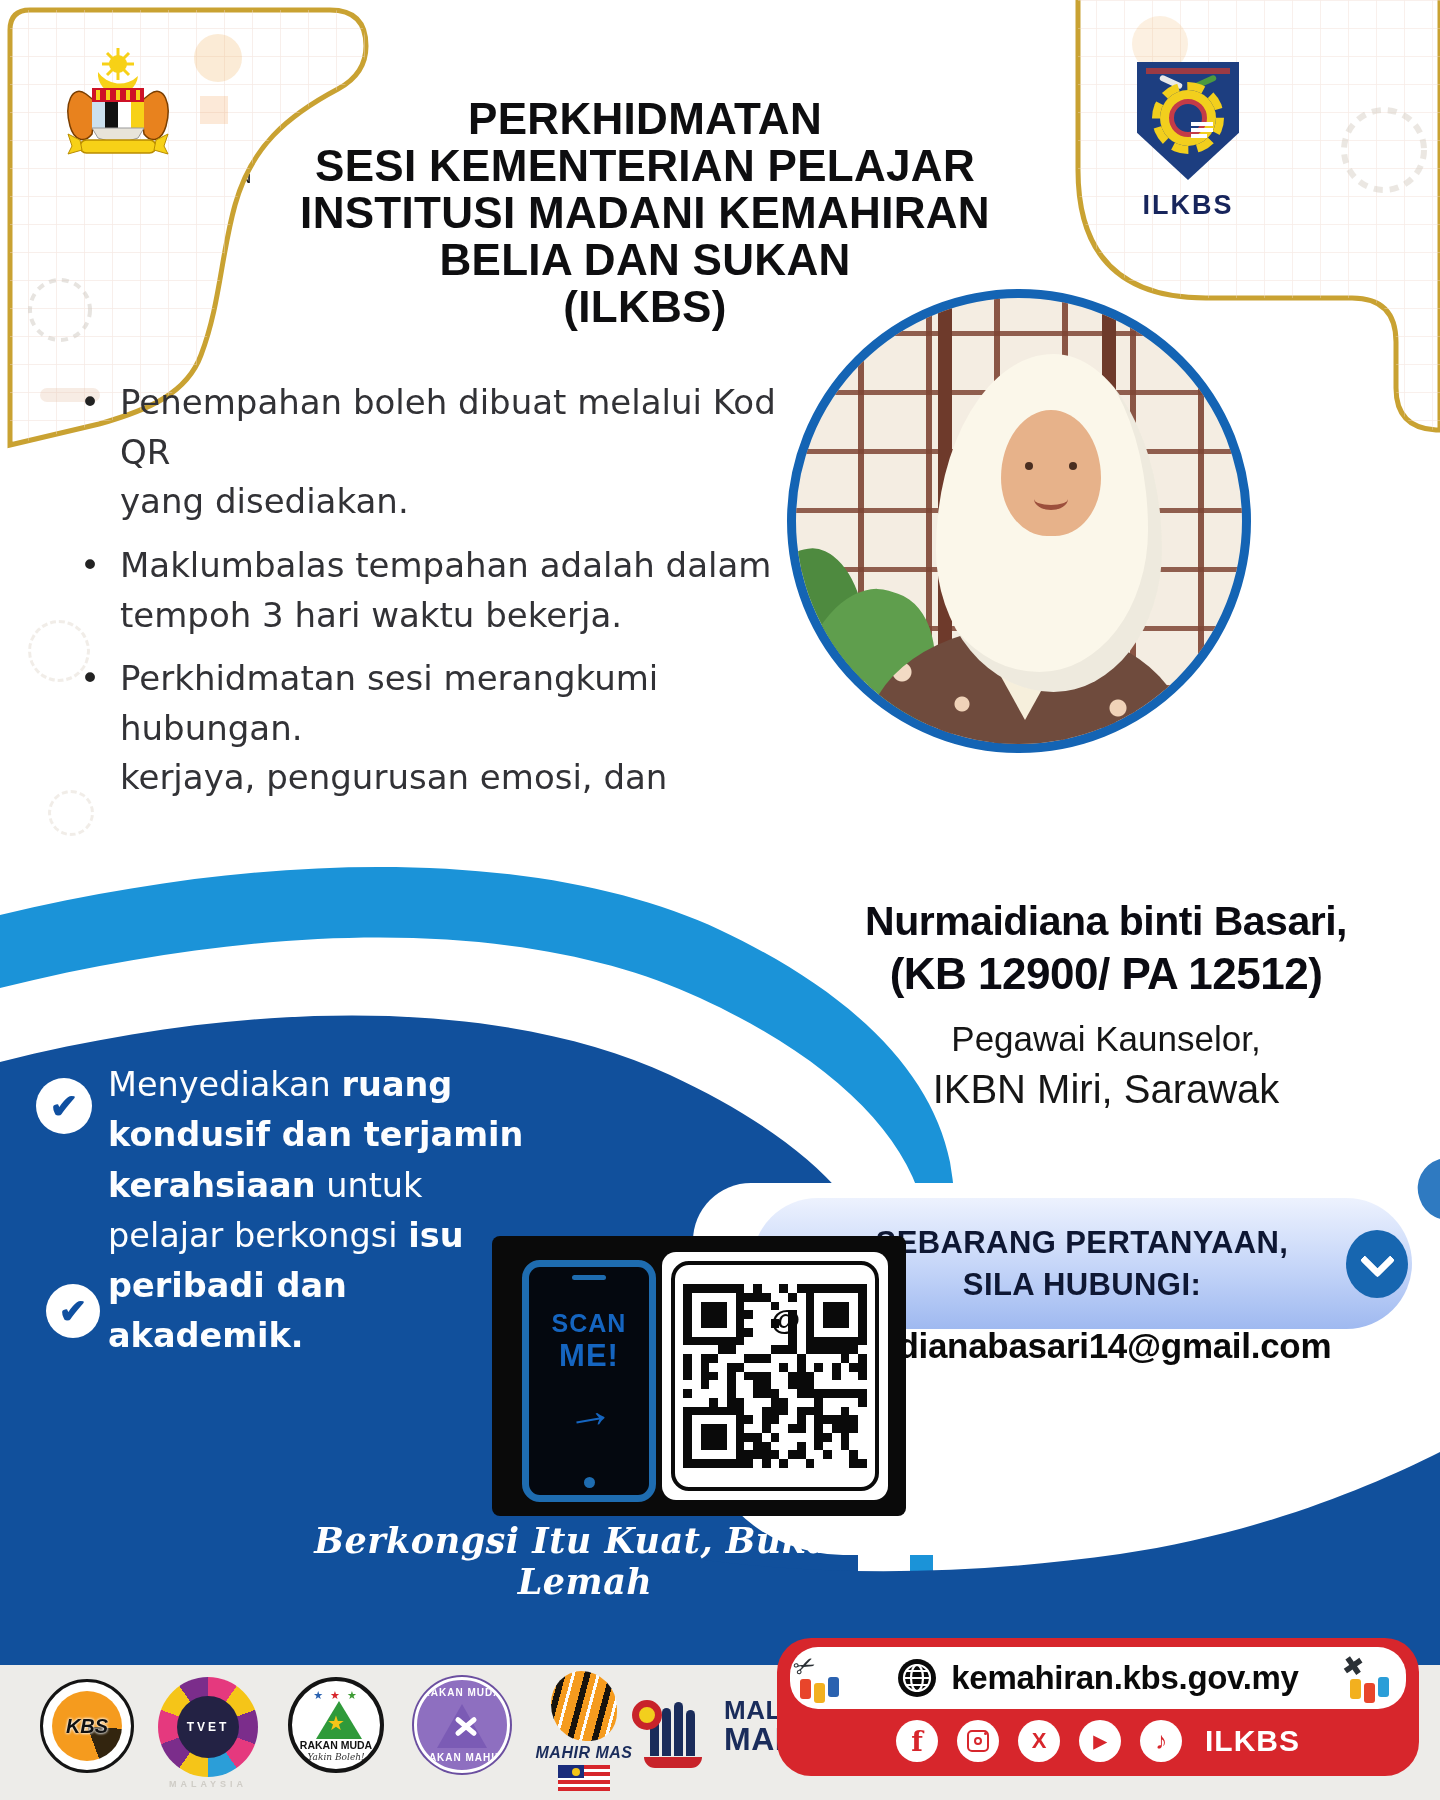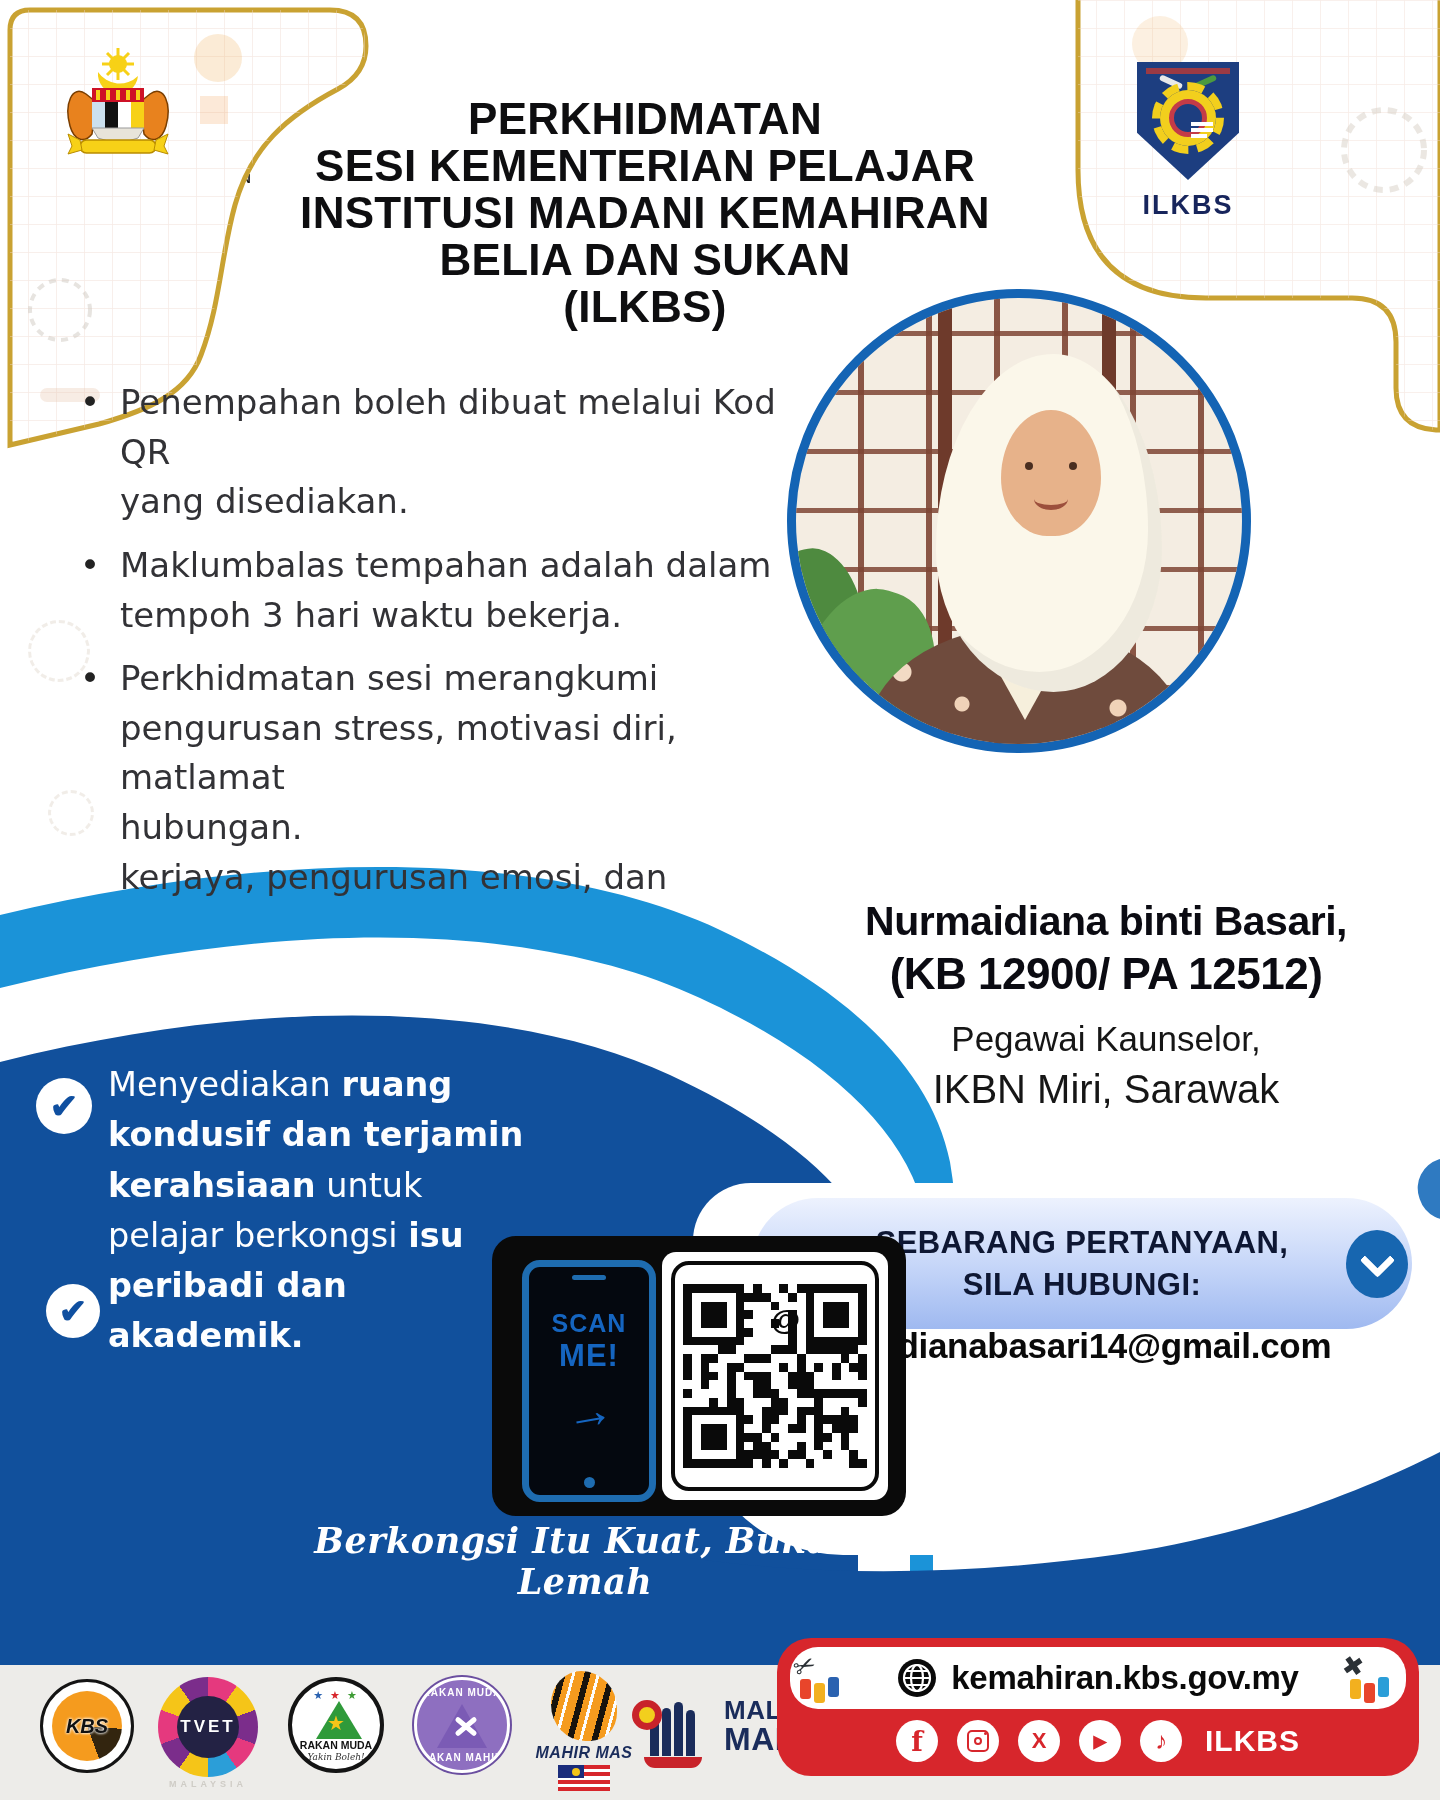--- a/index.html
+++ b/index.html
@@ -94,21 +94,21 @@
         border-radius:3px;transform:rotate(45deg) translate(-3px,-3px);}
   .crescent{position:absolute;left:745px;top:1284px;width:122px;height:28px;background:#1f7db8;
             border-radius:0 0 110px 110px/0 0 56px 56px;transform:rotate(-3deg);z-index:5;}
   .env{position:absolute;left:748px;top:1296px;z-index:6;}
   .at-sign{position:absolute;left:771px;top:1303px;z-index:7;font-size:30px;font-weight:700;color:#0a0a0a;}
   .email{position:absolute;left:838px;top:1326px;z-index:6;font-size:35px;font-weight:700;
          color:#0a0a0a;letter-spacing:-.3px;}
 
   
   .tablet{position:absolute;left:492px;top:1236px;width:414px;height:280px;background:#0a0a0a;
-          border-radius:24px;z-index:6;}
+          border-radius:8px;z-index:6;}
   .phone{position:absolute;left:30px;top:24px;width:120px;height:228px;border:7px solid #1e6cb0;
          border-radius:18px;background:#04080f;text-align:center;}
   .phone .notch{position:absolute;left:50%;top:8px;width:34px;height:5px;margin-left:-17px;
          border-radius:3px;background:#1e6cb0;}
   .phone .scan1{margin-top:42px;font-size:25px;font-weight:700;color:#1565c0;letter-spacing:1px;}
   .phone .scan2{font-size:31px;font-weight:700;color:#1565c0;letter-spacing:1px;}
   .phone .arrow{display:block;margin-top:10px;font-size:48px;font-weight:700;color:#1565c0;
          transform:rotate(-10deg);}
   .phone .homedot{position:absolute;left:50%;bottom:7px;width:11px;height:11px;margin-left:-5px;
          border-radius:50%;background:#1e6cb0;}
@@ -131,21 +131,21 @@
              align-items:center;justify-content:center;}
   .kbs-inner{width:70px;height:70px;border-radius:50%;display:flex;align-items:center;justify-content:center;
              background:conic-gradient(from 210deg,#f59b1e 0 68%,#33250f 68% 86%,#f59b1e 86%);}
   .kbs-txt{font-size:20px;font-weight:700;font-style:italic;color:#111;
            text-shadow:0 0 3px #fff,0 0 3px #fff;}
   .tvet-outer{width:100px;height:100px;border-radius:50%;display:flex;align-items:center;justify-content:center;
       background:conic-gradient(#e5397e 0 35deg,#f5c518 35deg 70deg,#7b2d8b 70deg 110deg,#e5397e 110deg 145deg,
       #2b9ed8 145deg 180deg,#f5c518 180deg 215deg,#7b2d8b 215deg 250deg,#e5397e 250deg 290deg,
       #f5c518 290deg 325deg,#7b2d8b 325deg 360deg);}
   .tvet-inner{width:62px;height:62px;border-radius:50%;background:#232244;display:flex;align-items:center;
-              justify-content:center;color:#fff;font-size:17px;font-weight:700;letter-spacing:3px;}
+              justify-content:center;color:#fff;font-size:12px;font-weight:700;letter-spacing:3px;}
   .tvet-sub{margin-top:2px;font-size:9px;letter-spacing:4px;color:#cfccc6;font-weight:700;}
   .rm-outer{width:96px;height:96px;background:#fff;border:4px solid #141414;position:relative;overflow:hidden;}
   .rm-stars{position:absolute;left:0;right:0;top:8px;font-size:11px;letter-spacing:2px;}
   .rm-tri{position:absolute;left:24px;top:20px;width:46px;height:38px;background:#2f9a3a;
           clip-path:polygon(50% 0,100% 100%,0 100%);}
   .rm-star{position:absolute;left:0;right:0;top:30px;font-size:20px;color:#f5c518;}
   .rm-name{position:absolute;left:0;right:0;top:58px;font-size:10.5px;font-weight:700;color:#111;}
   .rm-tag{position:absolute;left:0;right:0;top:71px;font-size:9px;font-style:italic;
           font-family:"DejaVu Serif",serif;color:#333;}
   .rmm-outer{width:96px;height:96px;background:#8e6fc0;border:3px solid #fff;position:relative;
@@ -312,21 +312,20 @@
       <span class="dot">•</span>
       <span>
           <span>Maklumbalas tempahan adalah dalam</span>
           <span>tempoh 3 hari waktu bekerja.</span>
         </span>
     </div>
     <div class="bullet">
       <span class="dot">•</span>
       <span>
           <span>Perkhidmatan sesi merangkumi</span>
-          <span>pengurusan stress, motivasi diri, matlamat</span>
           <span>hubungan.</span>
           <span>kerjaya, pengurusan emosi, dan</span>
         </span>
     </div>
   </div>
 
   <div class="photo" style="z-index:3;">
     <div class="shoji"></div>
     <div class="leaf2"></div>
     <div class="leaf1"></div>

